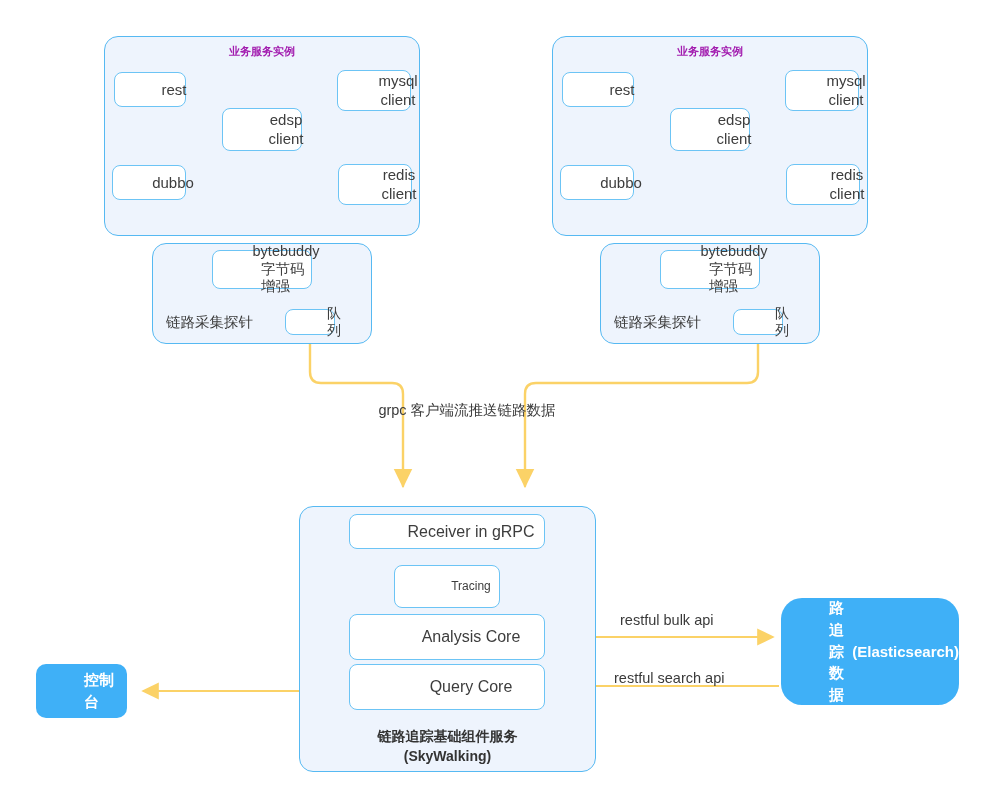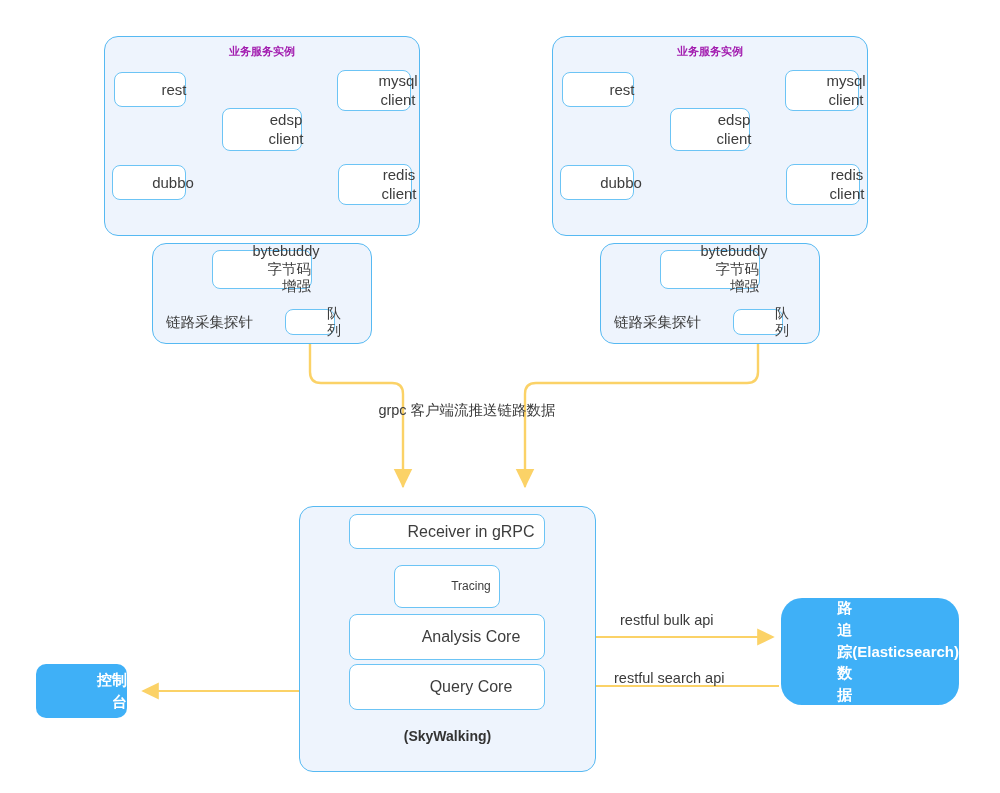--- a/index.html
+++ b/index.html
@@ -5,21 +5,21 @@
   html,body{margin:0;padding:0;}
   body{
     width:1000px;height:793px;position:relative;overflow:hidden;
     background:#ffffff;
     font-family:"Liberation Sans","DejaVu Sans",sans-serif;
     color:#3a3a3a;
   }
   #stage{position:absolute;inset:0;}
   svg.layer{position:absolute;left:0;top:0;width:1000px;height:793px;overflow:visible;}
   svg.under{z-index:1;}
-  .node{position:absolute;z-index:2;box-sizing:border-box;display:flex;align-items:center;justify-content:center;text-align:right;padding-left:48px;}
+  .node{position:absolute;z-index:2;box-sizing:border-box;display:flex;align-items:center;justify-content:center;text-align:left;padding-left:48px;}
 
   
   .panel{
     background:#eef4fd;
     border:1.6px solid #56b9f2;
     border-radius:14px;
   }
   
   .wbox{
     background:#ffffff;
@@ -182,20 +182,21 @@
 
   <div class="node wbox" style="left:349px;top:514px;width:196px;height:35px;font-size:16px;">Receiver in gRPC</div>
 
   <div class="node wbox" style="left:394px;top:565px;width:106px;height:43px;font-size:12px;">Tracing</div>
 
   <div class="node wbox" style="left:349px;top:614px;width:196px;height:46px;font-size:16px;">Analysis Core</div>
 
   <div class="node wbox" style="left:349px;top:664px;width:196px;height:46px;font-size:16px;">Query Core</div>
 
   <div class="stack-label" style="left:299px;top:726px;width:297px;">
+    <div>链路追踪基础组件服务</div>
     <div>(SkyWalking)</div>
   </div>
 
   <div class="node bluebox" style="left:781px;top:598px;width:178px;height:107px;flex-direction:row;border-radius:21px;">
     <span>链路追踪数据库</span>
     <span>(Elasticsearch)</span>
   </div>
 
   <div class="node bluebox" style="left:36px;top:664px;width:91px;height:54px;">控制台</div>
 

